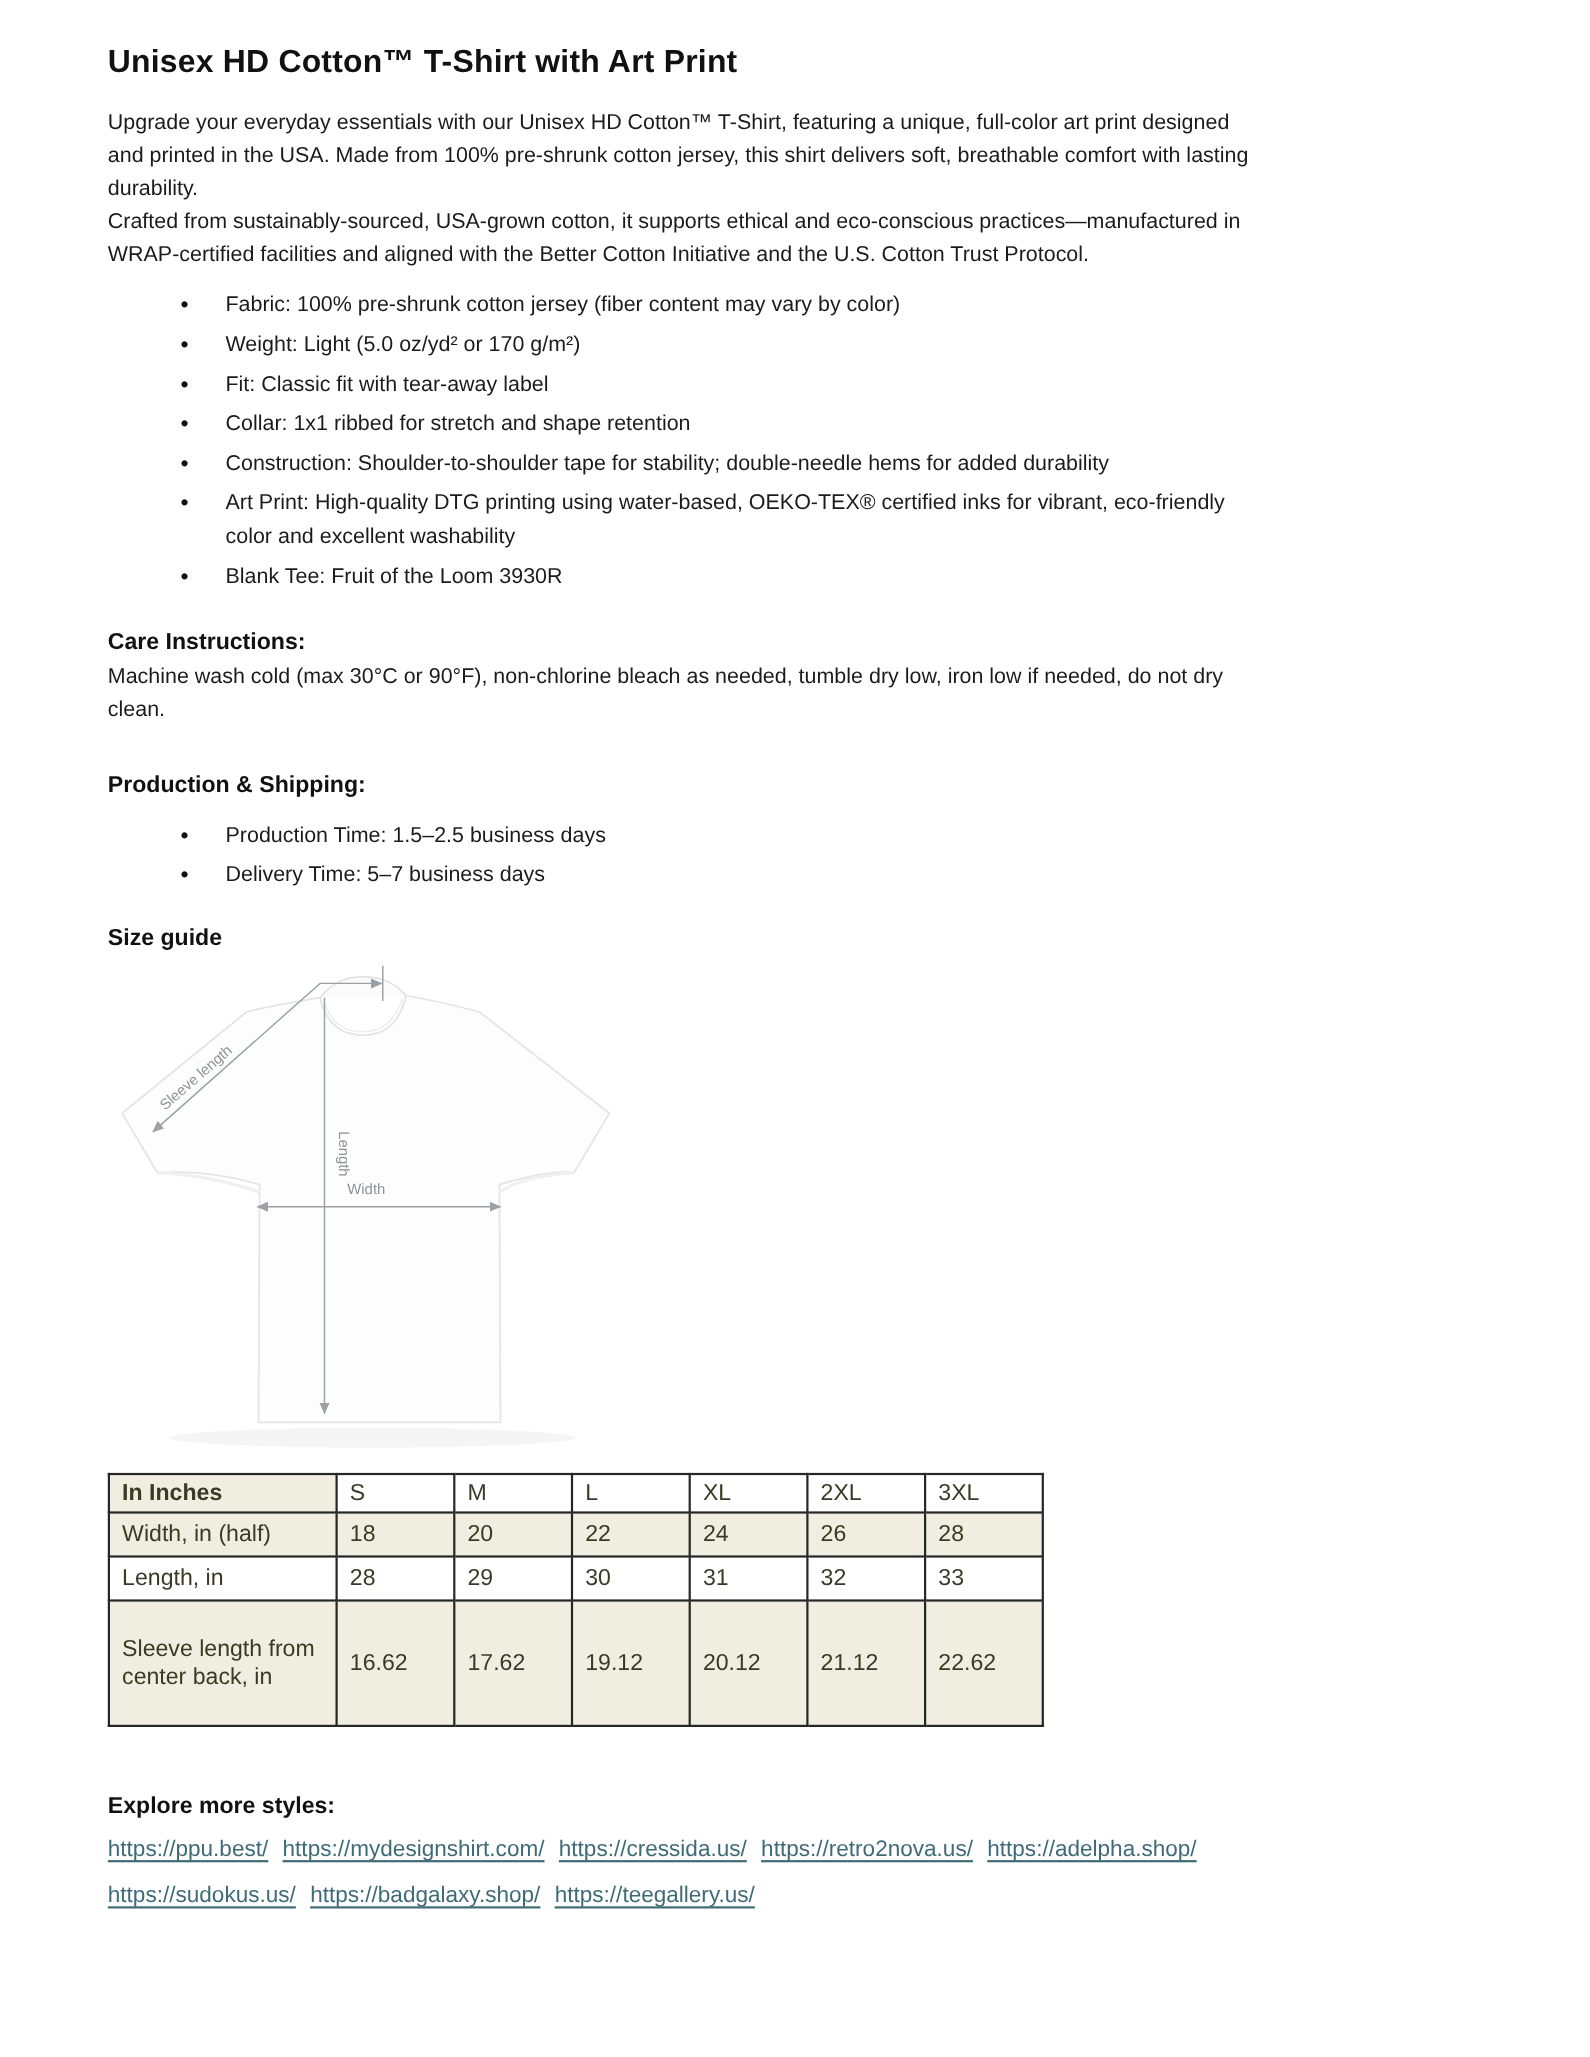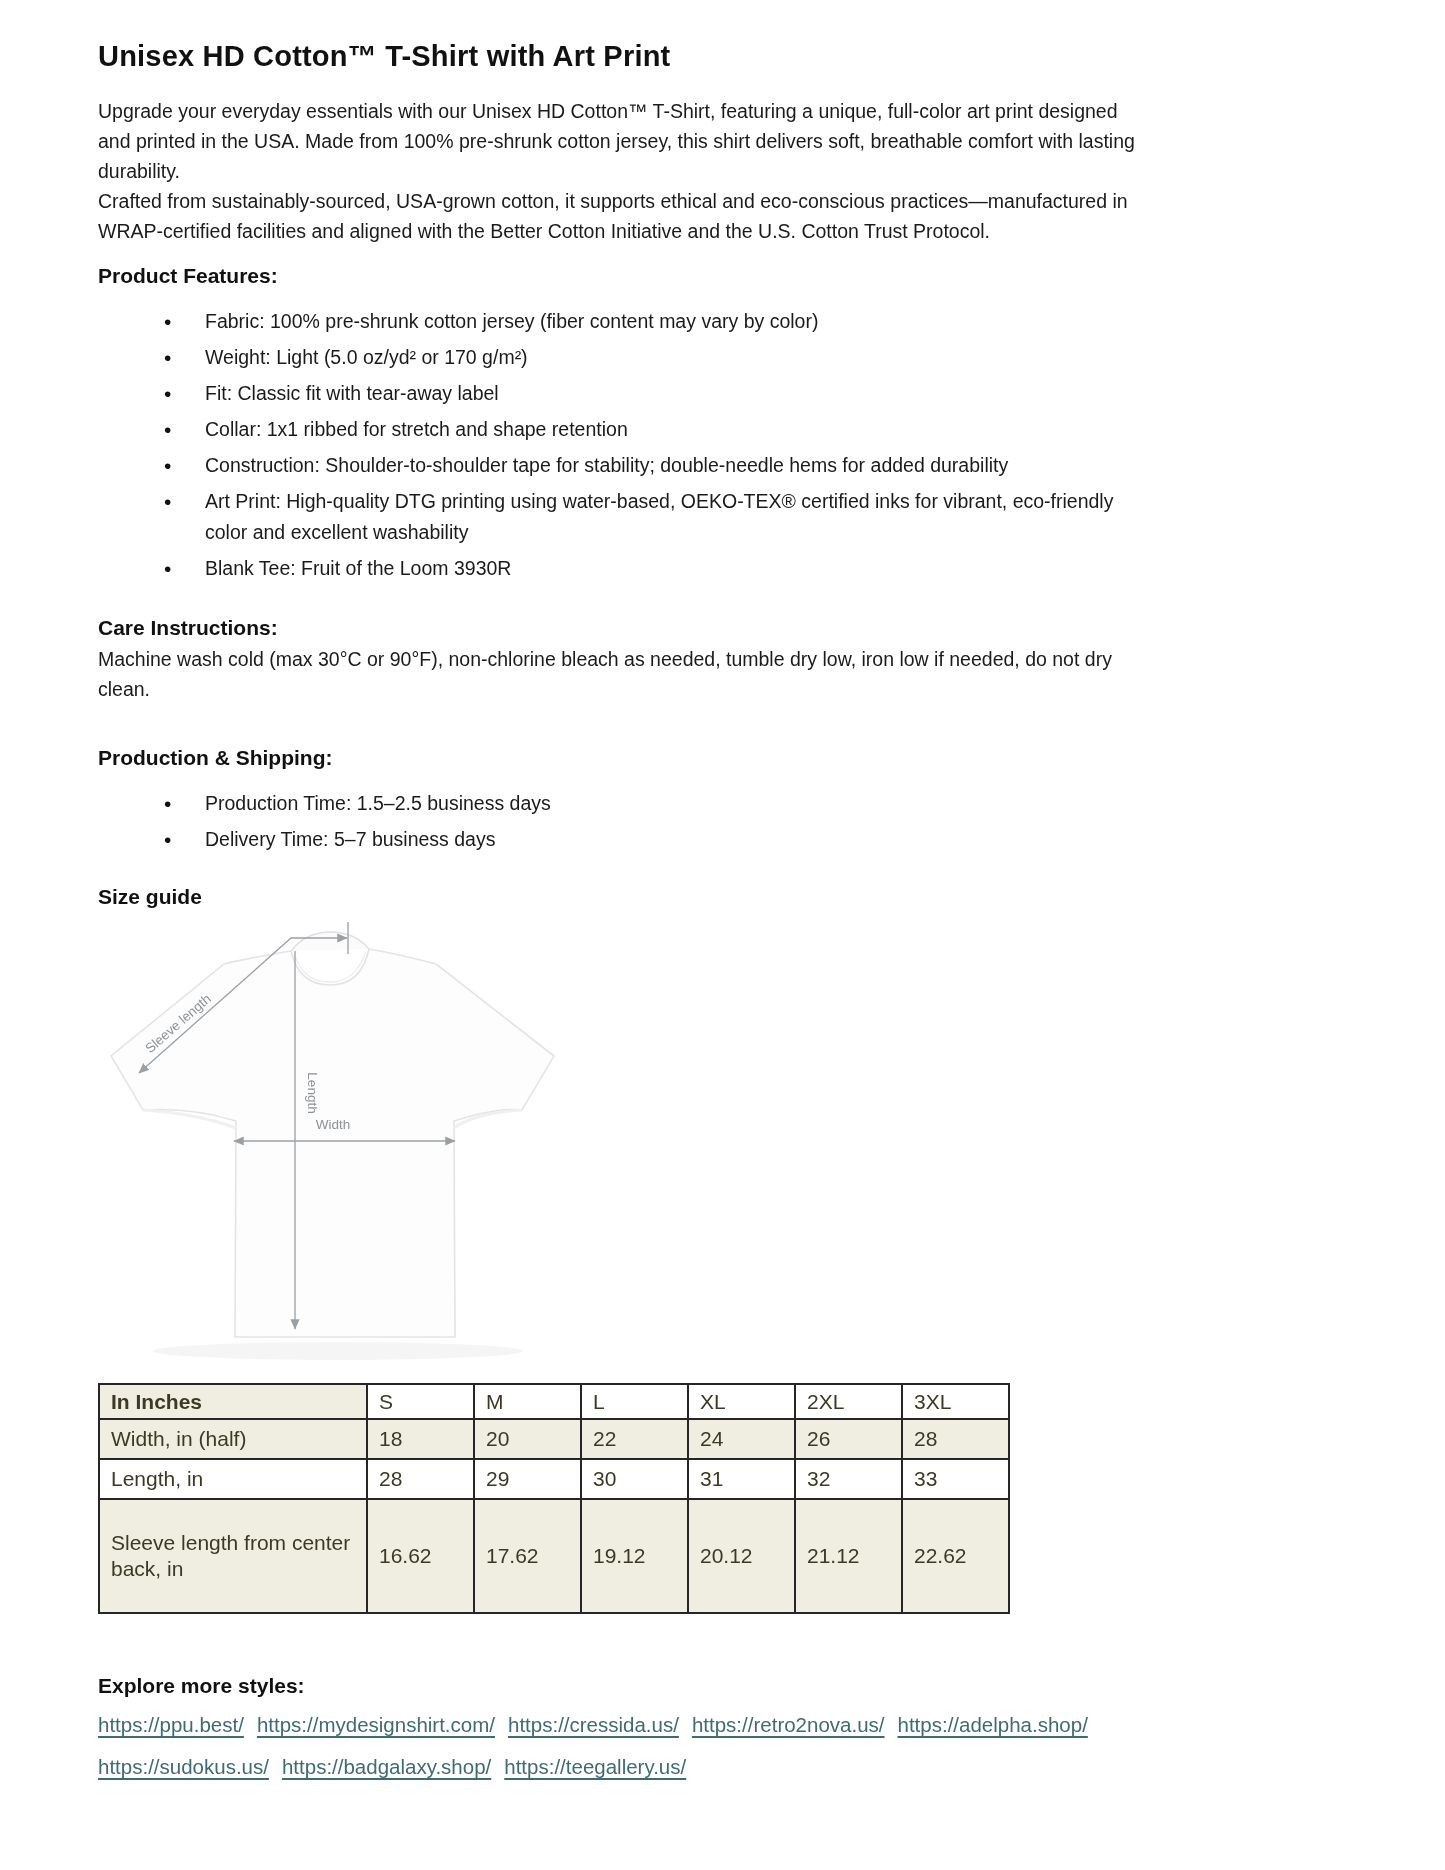--- a/index.html
+++ b/index.html
@@ -43,21 +43,21 @@
   
   table.size{
     border-collapse:collapse;margin-top:12px;
     color:var(--tbl-ink);font-size:21px;line-height:26px;
   }
   table.size td{
     border:2px solid #262626;padding:3px 11px;vertical-align:middle;
     background:#ffffff;
   }
   table.size td.band{background:var(--band)}
-  table.size .c-label{width:268px}
+  table.size .c-label{width:207px}
   table.size .c-val{width:107px}
   table.size tr.hdr td{height:35px}
   table.size tr.r1 td,table.size tr.r2 td{height:40px}
   table.size tr.r3 td{height:114px}
   td.unit{font-weight:bold}
   
   .links{
     display:flex;flex-wrap:wrap;column-gap:30px;row-gap:13px;
     width:1000px;margin-top:10px;gap:13px;
   }
@@ -70,21 +70,20 @@
 </head>
 <body>
 
 <div class="page">
 
   <h1>Unisex HD Cotton™ T-Shirt with Art Print</h1>
 
   <p class="body p1">Upgrade your everyday essentials with our Unisex HD Cotton™ T-Shirt, featuring a unique, full-color art print designed and printed in the USA. Made from 100% pre-shrunk cotton jersey, this shirt delivers soft, breathable comfort with lasting durability.</p>
   <p class="body p2">Crafted from sustainably-sourced, USA-grown cotton, it supports ethical and eco-conscious practices—manufactured in WRAP-certified facilities and aligned with the Better Cotton Initiative and the U.S. Cotton Trust Protocol.</p>
 
-  <h2 class="h-features">Product Features:</h2>
   <ul class="blist">
     <li>Fabric: 100% pre-shrunk cotton jersey (fiber content may vary by color)</li>
     <li>Weight: Light (5.0 oz/yd² or 170 g/m²)</li>
     <li>Fit: Classic fit with tear-away label</li>
     <li>Collar: 1x1 ribbed for stretch and shape retention</li>
     <li>Construction: Shoulder-to-shoulder tape for stability; double-needle hems for added durability</li>
     <li>Art Print: High-quality DTG printing using water-based, OEKO-TEX® certified inks for vibrant, eco-friendly color and excellent washability</li>
     <li>Blank Tee: Fruit of the Loom 3930R</li>
   </ul>
 

